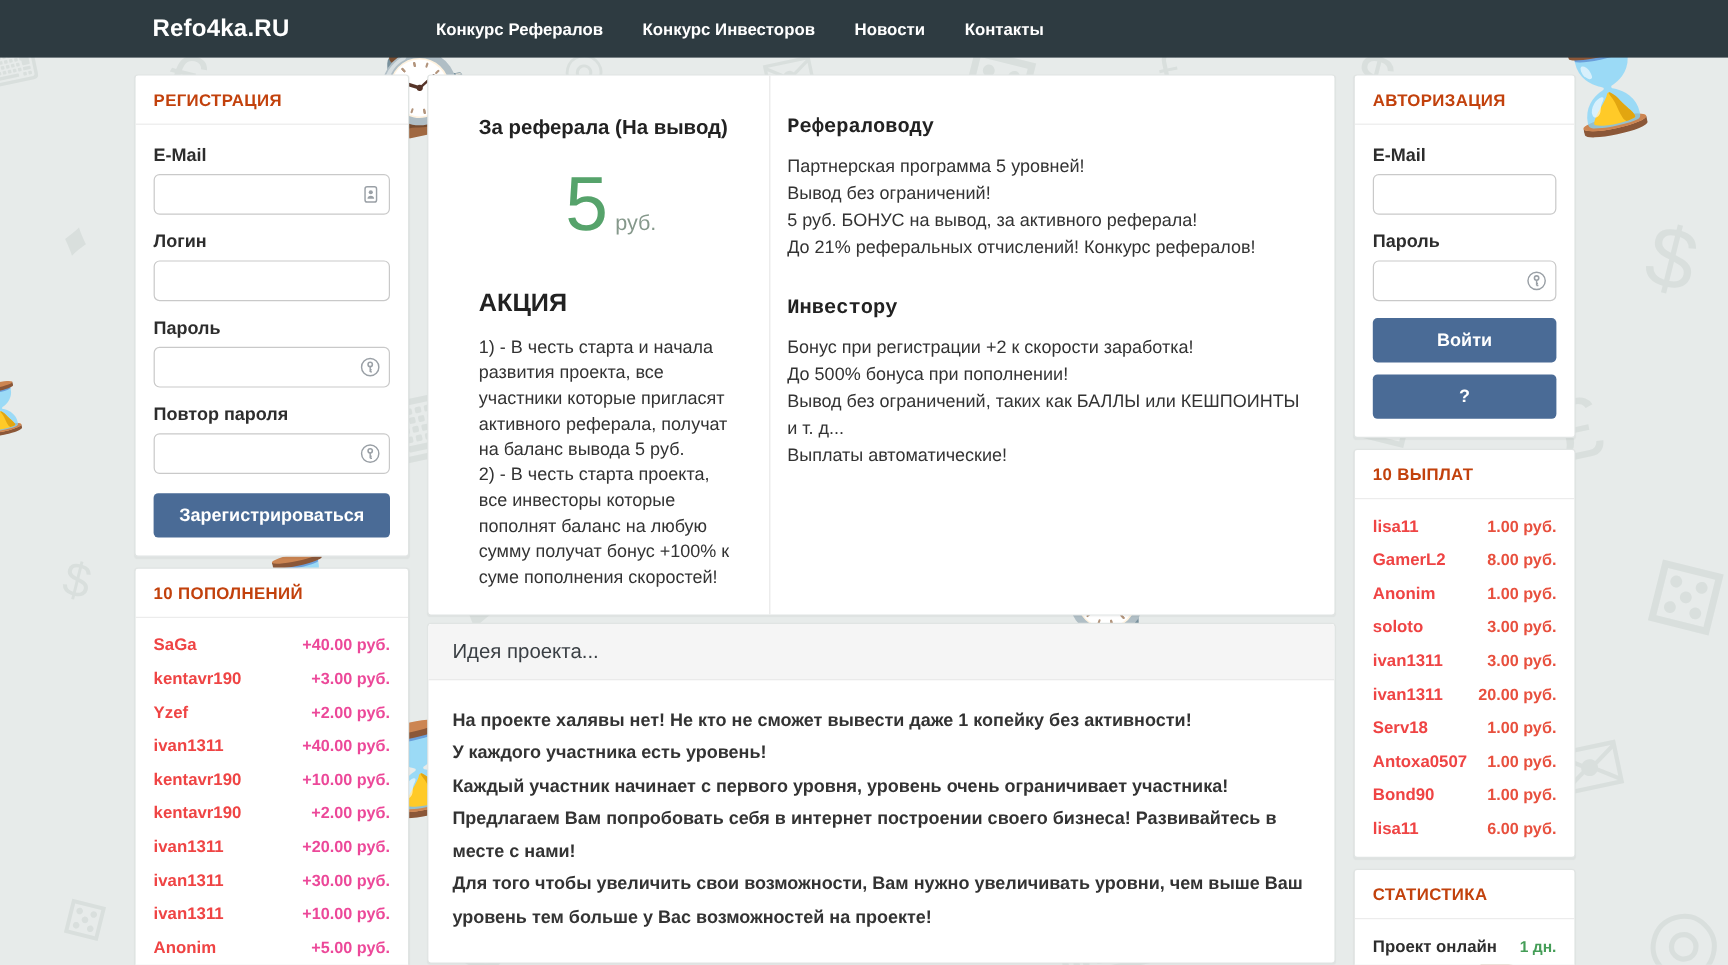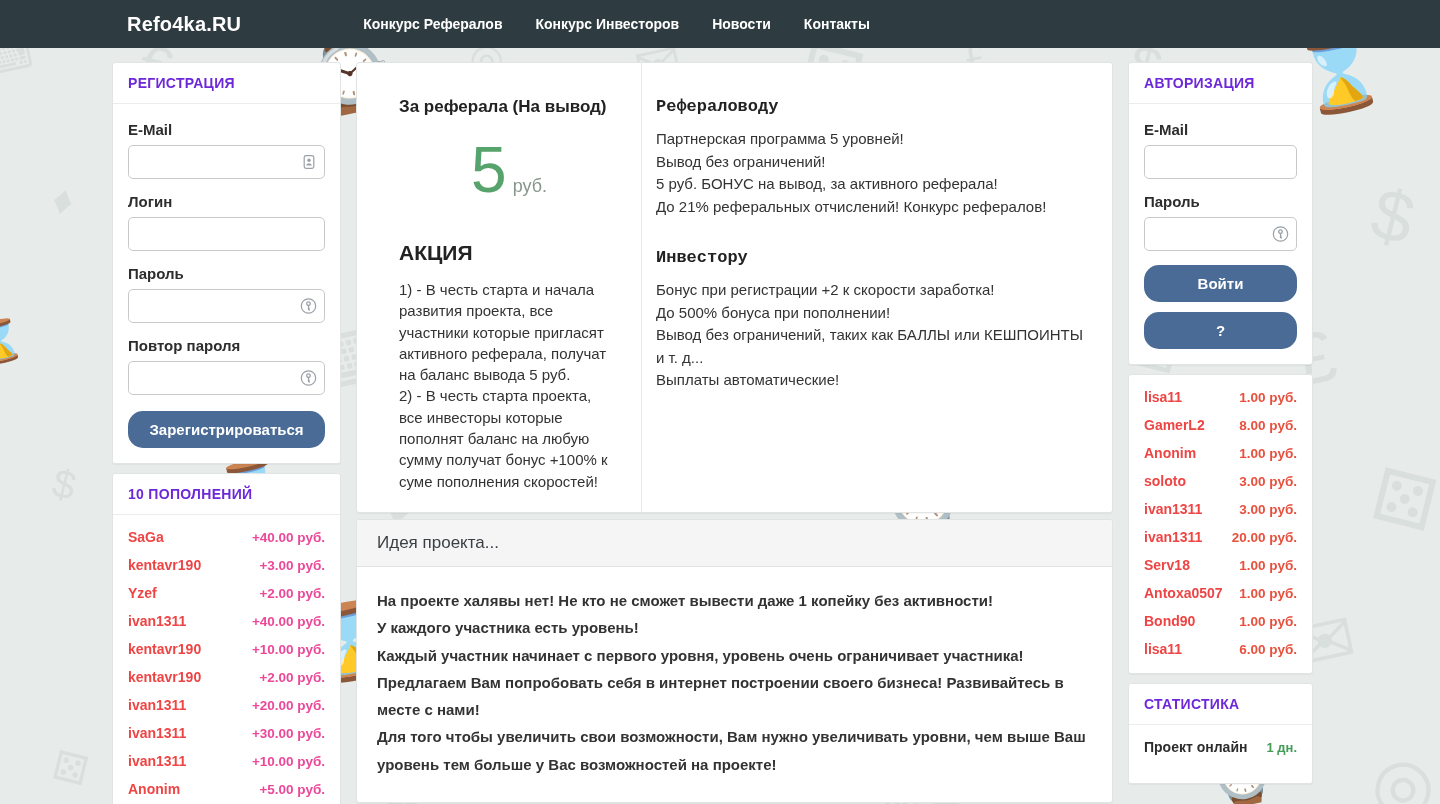--- a/index.html
+++ b/index.html
@@ -39,21 +39,21 @@
   
   .panel {
     background: #ffffff;
     border: 1px solid #e0e4e3;
     border-radius: 3px;
     box-shadow: 0 1px 1px rgba(0,0,0,0.04);
     margin-bottom: 9px;
   }
   .panel-header {
     padding: 12px 15px;
-    font-size: 14px; font-weight: bold; color: #6d28d9; letter-spacing: 0.3px;
+    font-size: 14px; font-weight: bold; color: #c2410c; letter-spacing: 0.3px;
     border-bottom: 1px solid #ececec;
   }
   .panel-body { padding: 15px; }
 
   
   .field { margin-bottom: 14px; }
   .field-label { font-size: 15px; font-weight: bold; color: #2d2d2d; margin: 2px 0 7px; }
   .input-wrap { position: relative; }
   .text-input {
     width: 100%; height: 34px;
@@ -61,21 +61,21 @@
     padding: 0 28px 0 10px; font-size: 14px; color: #333;
     background: #fff; outline: none;
   }
   .input-icon { position: absolute; right: 8px; top: 50%; transform: translateY(-50%); display: flex; }
   .btn {
     display: block; width: 100%;
     padding: 10px 8px;
     background: #4a6b96; color: #ffffff;
     font-family: "Liberation Sans", sans-serif;
     font-size: 15px; font-weight: bold;
-    border: none; border-radius: 15px; cursor: pointer; text-align: center;
+    border: none; border-radius: 4px; cursor: pointer; text-align: center;
   }
   .btn + .btn { margin-top: 10px; }
   .btn-submit { margin-top: 16px; }
 
   
   .list-body { padding: 8px 0 10px; }
   .list-row {
     display: flex; justify-content: space-between; align-items: baseline;
     padding: 6px 15px;
     font-size: 14px; font-weight: bold;
@@ -390,20 +390,21 @@
                 </svg>
             </span>
           </div>
         </div>
         <button class="btn">Войти</button>
         <button class="btn">?</button>
       </div>
     </section>
 
     <section class="panel">
+      <div class="panel-header">10 ВЫПЛАТ</div>
       <div class="list-body">
 
           <div class="list-row">
             <span class="list-user">lisa11</span>
             <span class="amount-red">1.00 руб.</span>
           </div>
 
           <div class="list-row">
             <span class="list-user">GamerL2</span>
             <span class="amount-red">8.00 руб.</span>

